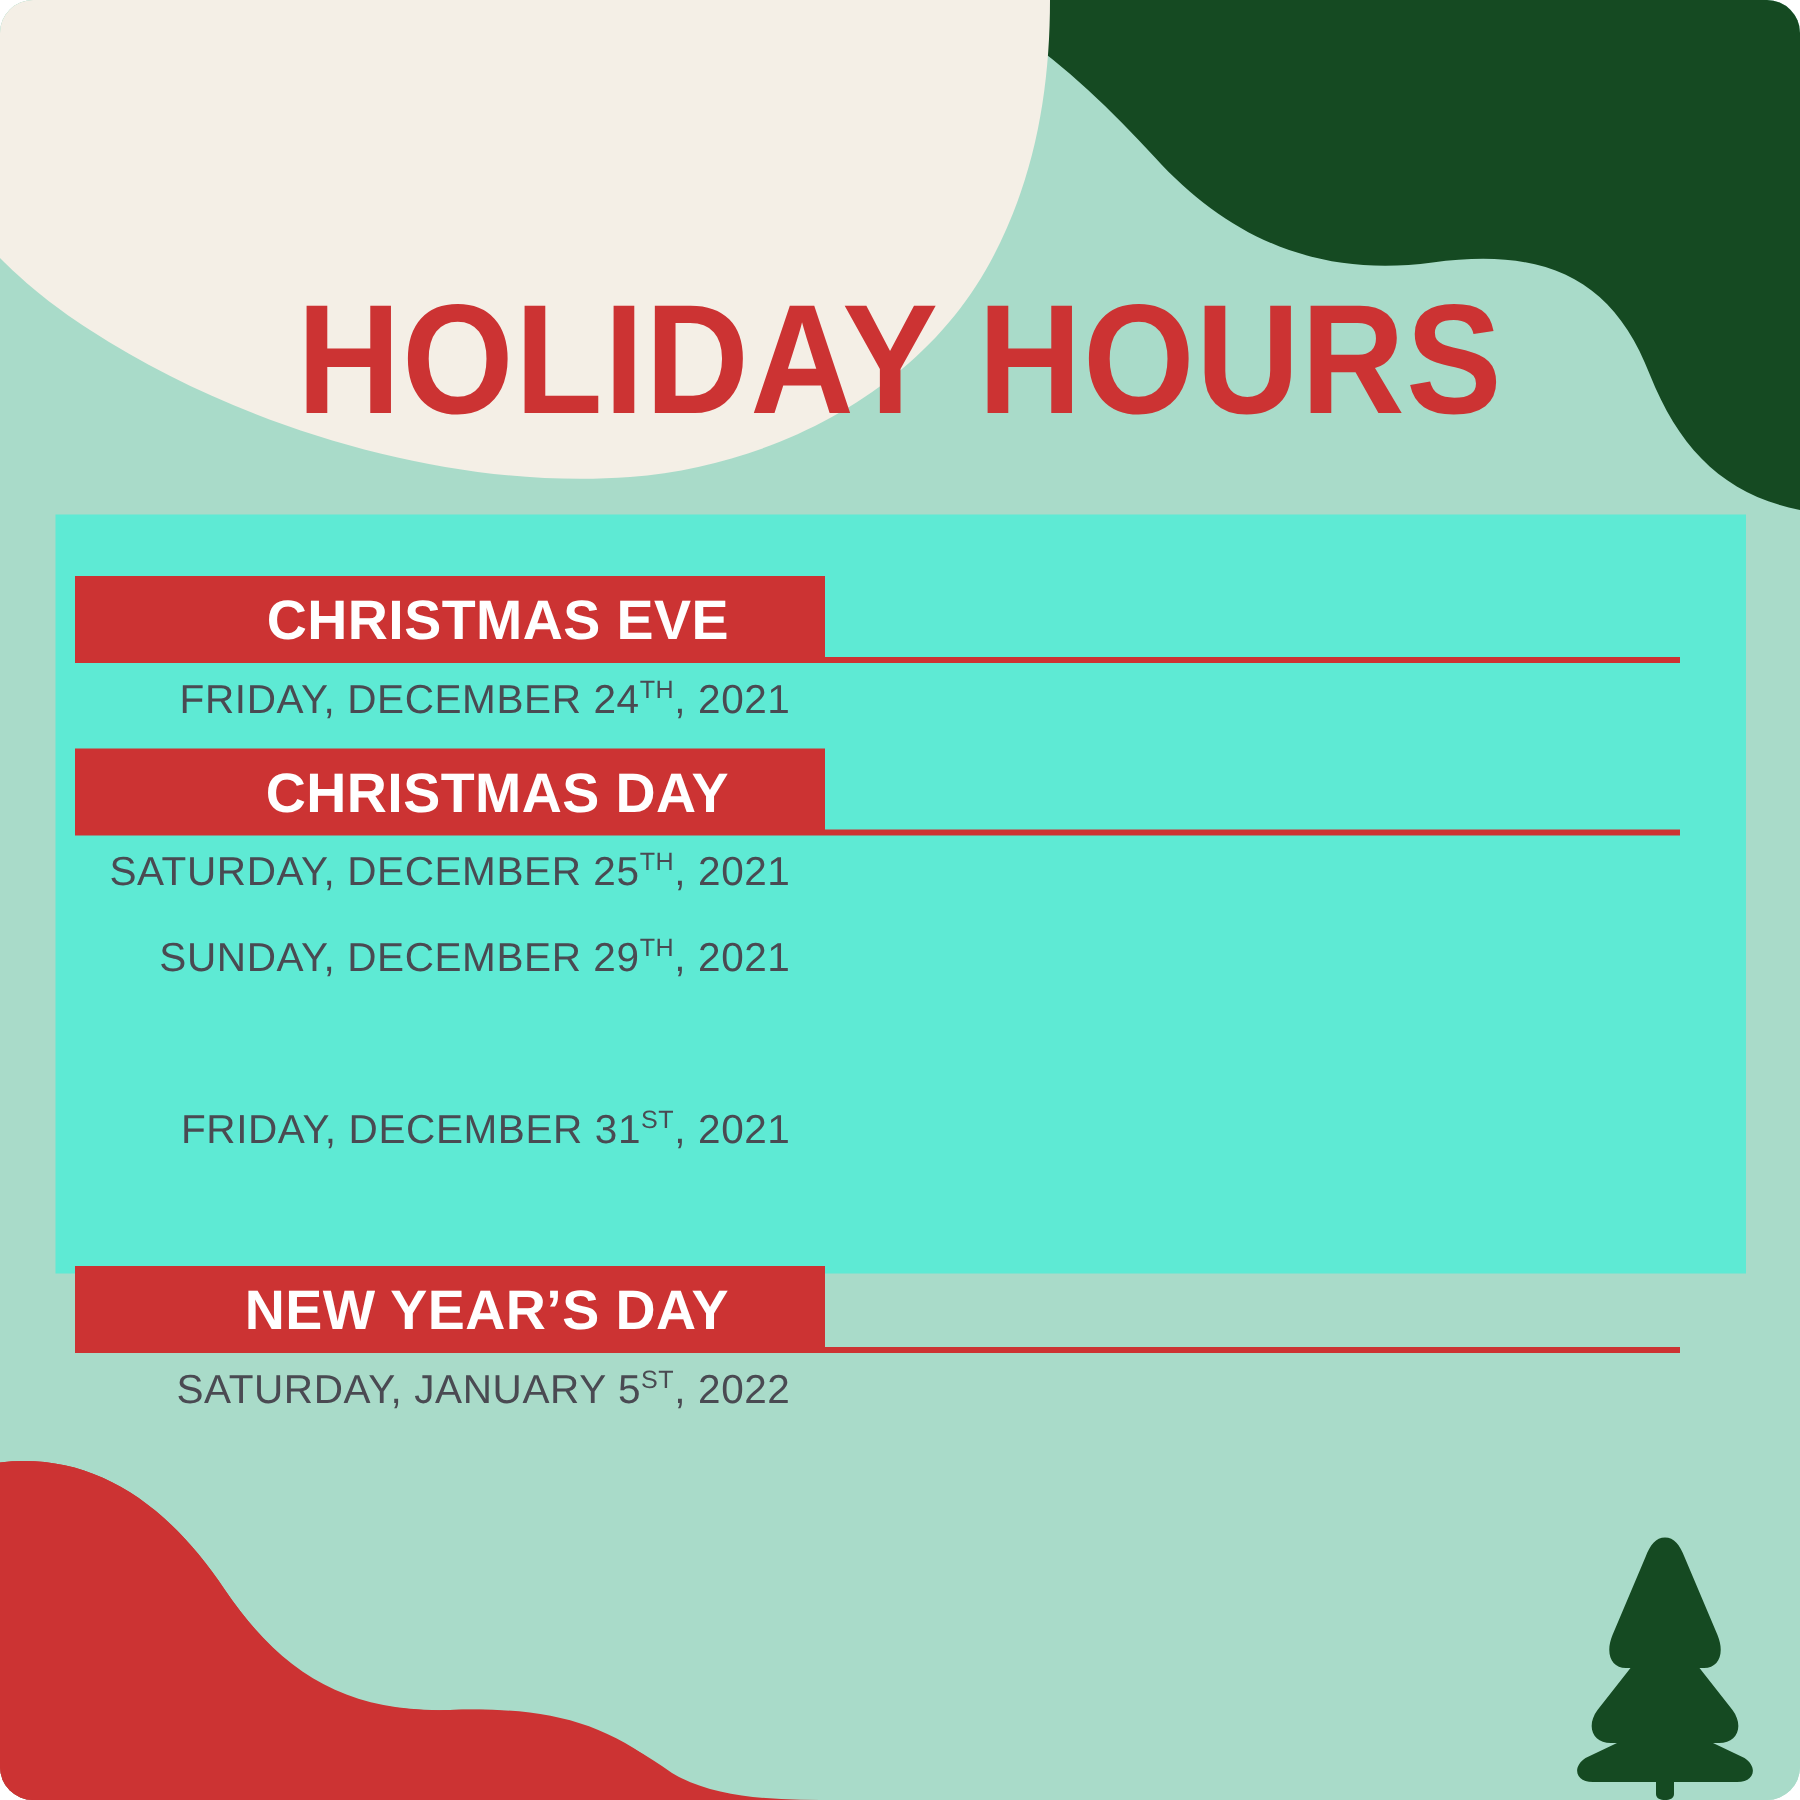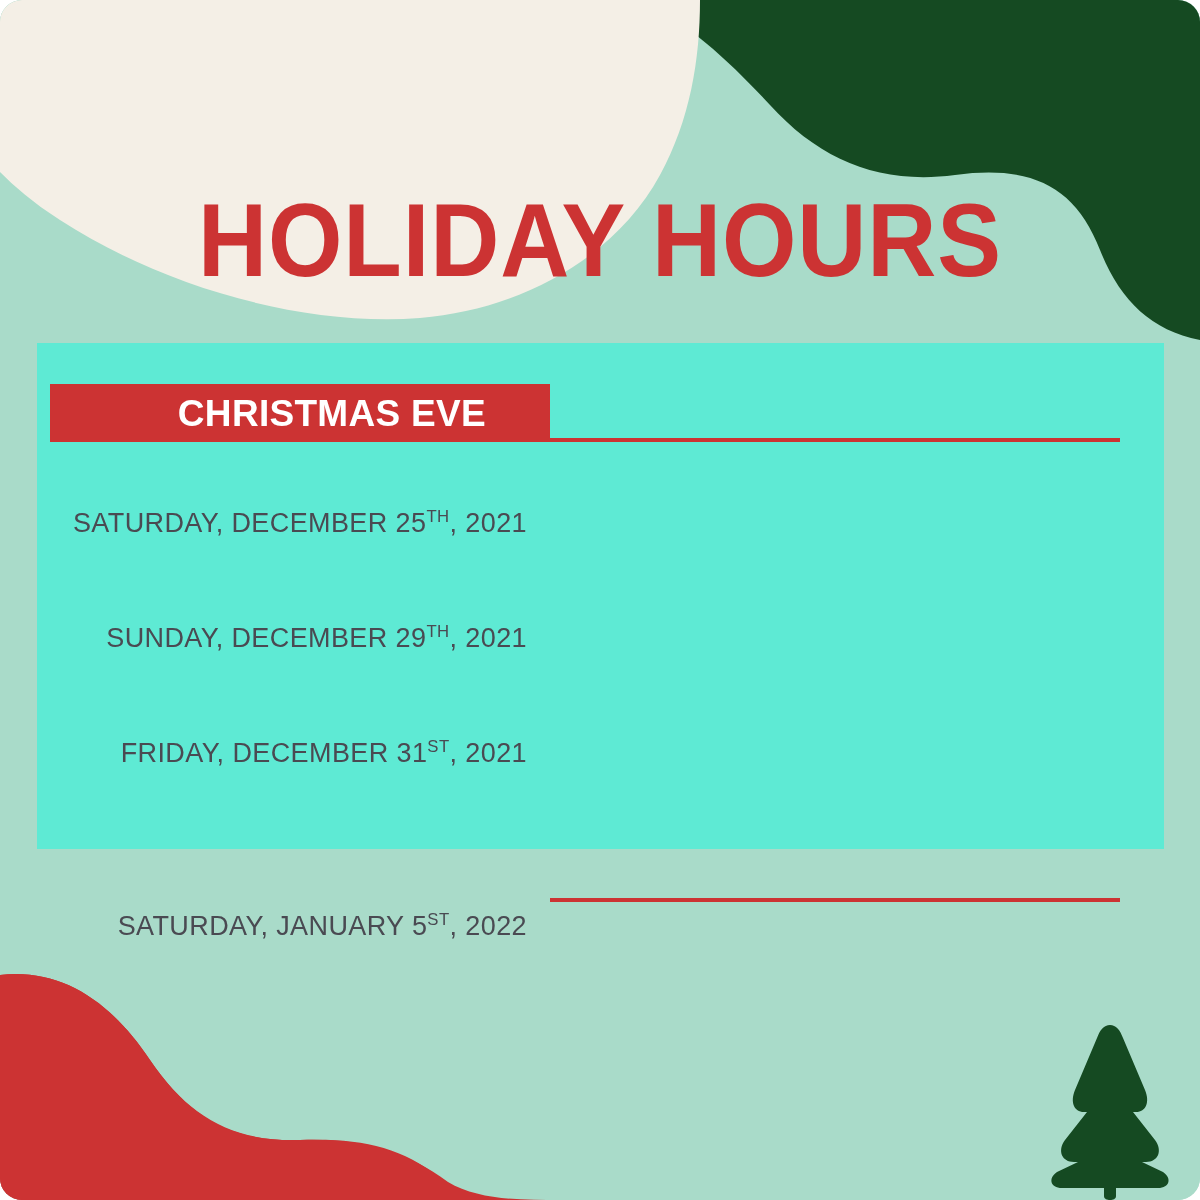--- a/index.html
+++ b/index.html
@@ -189,42 +189,54 @@
 
   <div id="card">
 
     <div class="row" style="top:41px;">
       <div class="row-banner-line">
         <div class="banner">
           <span class="banner-label">CHRISTMAS EVE</span>
         </div>
         <div class="rule"></div>
       </div>
+      <div class="date-line">
+        <span class="date-text"><span>FRIDAY, DECEMBER 24</span><sup>TH</sup><span>, 2021</span></span>
+      </div>
     </div>
 
     <div class="row" style="top:156px;">
+      <div class="row-banner-line">
+        <div class="banner">
+          <span class="banner-label">CHRISTMAS DAY</span>
+        </div>
+        <div class="rule"></div>
+      </div>
       <div class="date-line">
         <span class="date-text"><span>SATURDAY, DECEMBER 25</span><sup>TH</sup><span>, 2021</span></span>
       </div>
     </div>
 
     <div class="row" style="top:271px;">
       <div class="date-line">
         <span class="date-text"><span>SUNDAY, DECEMBER 29</span><sup>TH</sup><span>, 2021</span></span>
       </div>
     </div>
 
     <div class="row" style="top:386px;">
       <div class="date-line">
         <span class="date-text"><span>FRIDAY, DECEMBER 31</span><sup>ST</sup><span>, 2021</span></span>
       </div>
     </div>
 
     <div class="row" style="top:501px;">
       <div class="row-banner-line">
+        <div class="banner">
+          <span class="banner-label">NEW YEAR’S DAY</span>
+        </div>
         <div class="rule"></div>
       </div>
       <div class="date-line">
         <span class="date-text"><span>SATURDAY, JANUARY 5</span><sup>ST</sup><span>, 2022</span></span>
       </div>
     </div>
 
   </div>
 </div>
 

